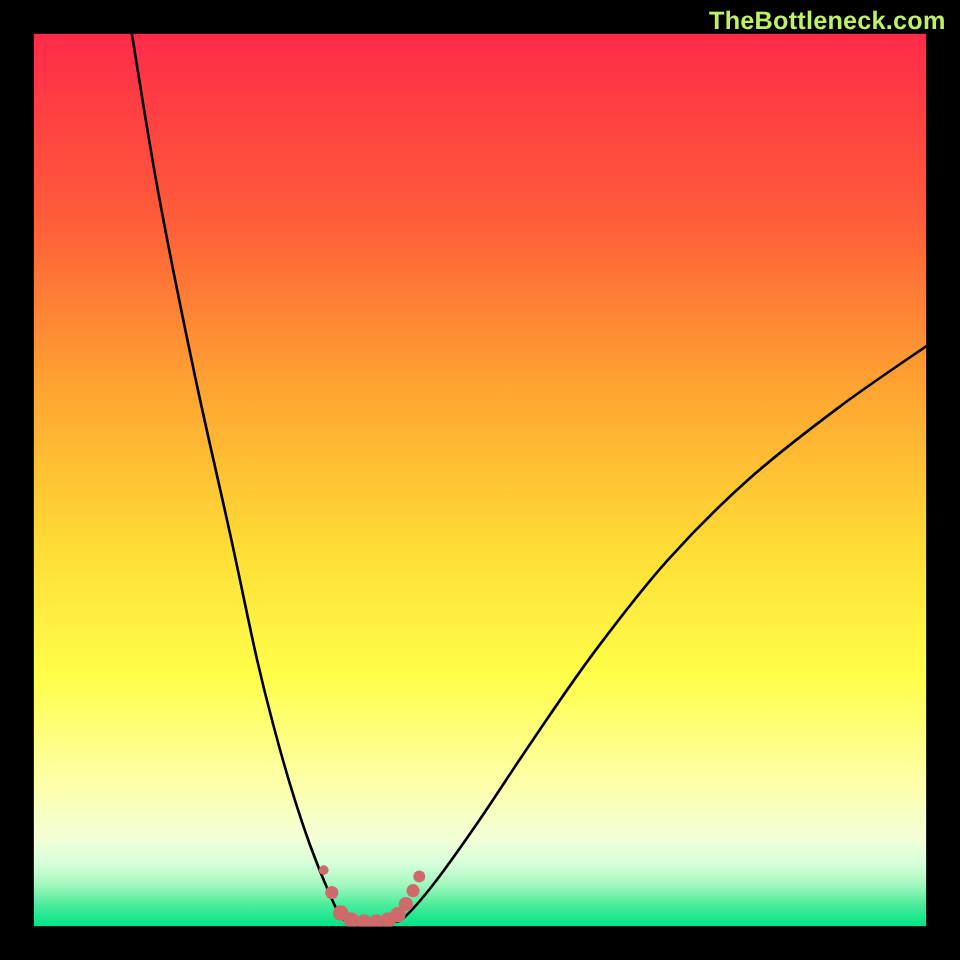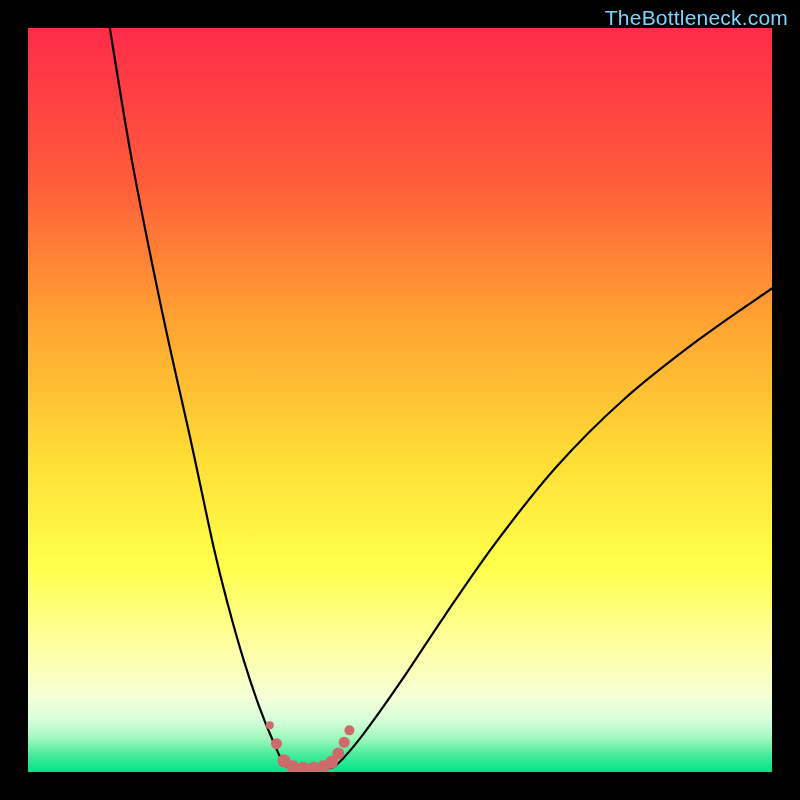--- a/index.html
+++ b/index.html
@@ -23,24 +23,24 @@
     position: absolute;
     left: 0;
     top: 0;
     width: 100%;
     height: 100%;
   }
   .watermark {
     position: absolute;
     top: 6px;
     right: 12px;
-    color: #7dd3fc;
+    color: #bef264;
     font-size: 21px;
     letter-spacing: 0.2px;
-    font-weight: 400;
+    font-weight: 700;
   }
   svg {
     position: absolute;
     left: 0;
     top: 0;
   }
 </style>
 </head>
 <body>
 

